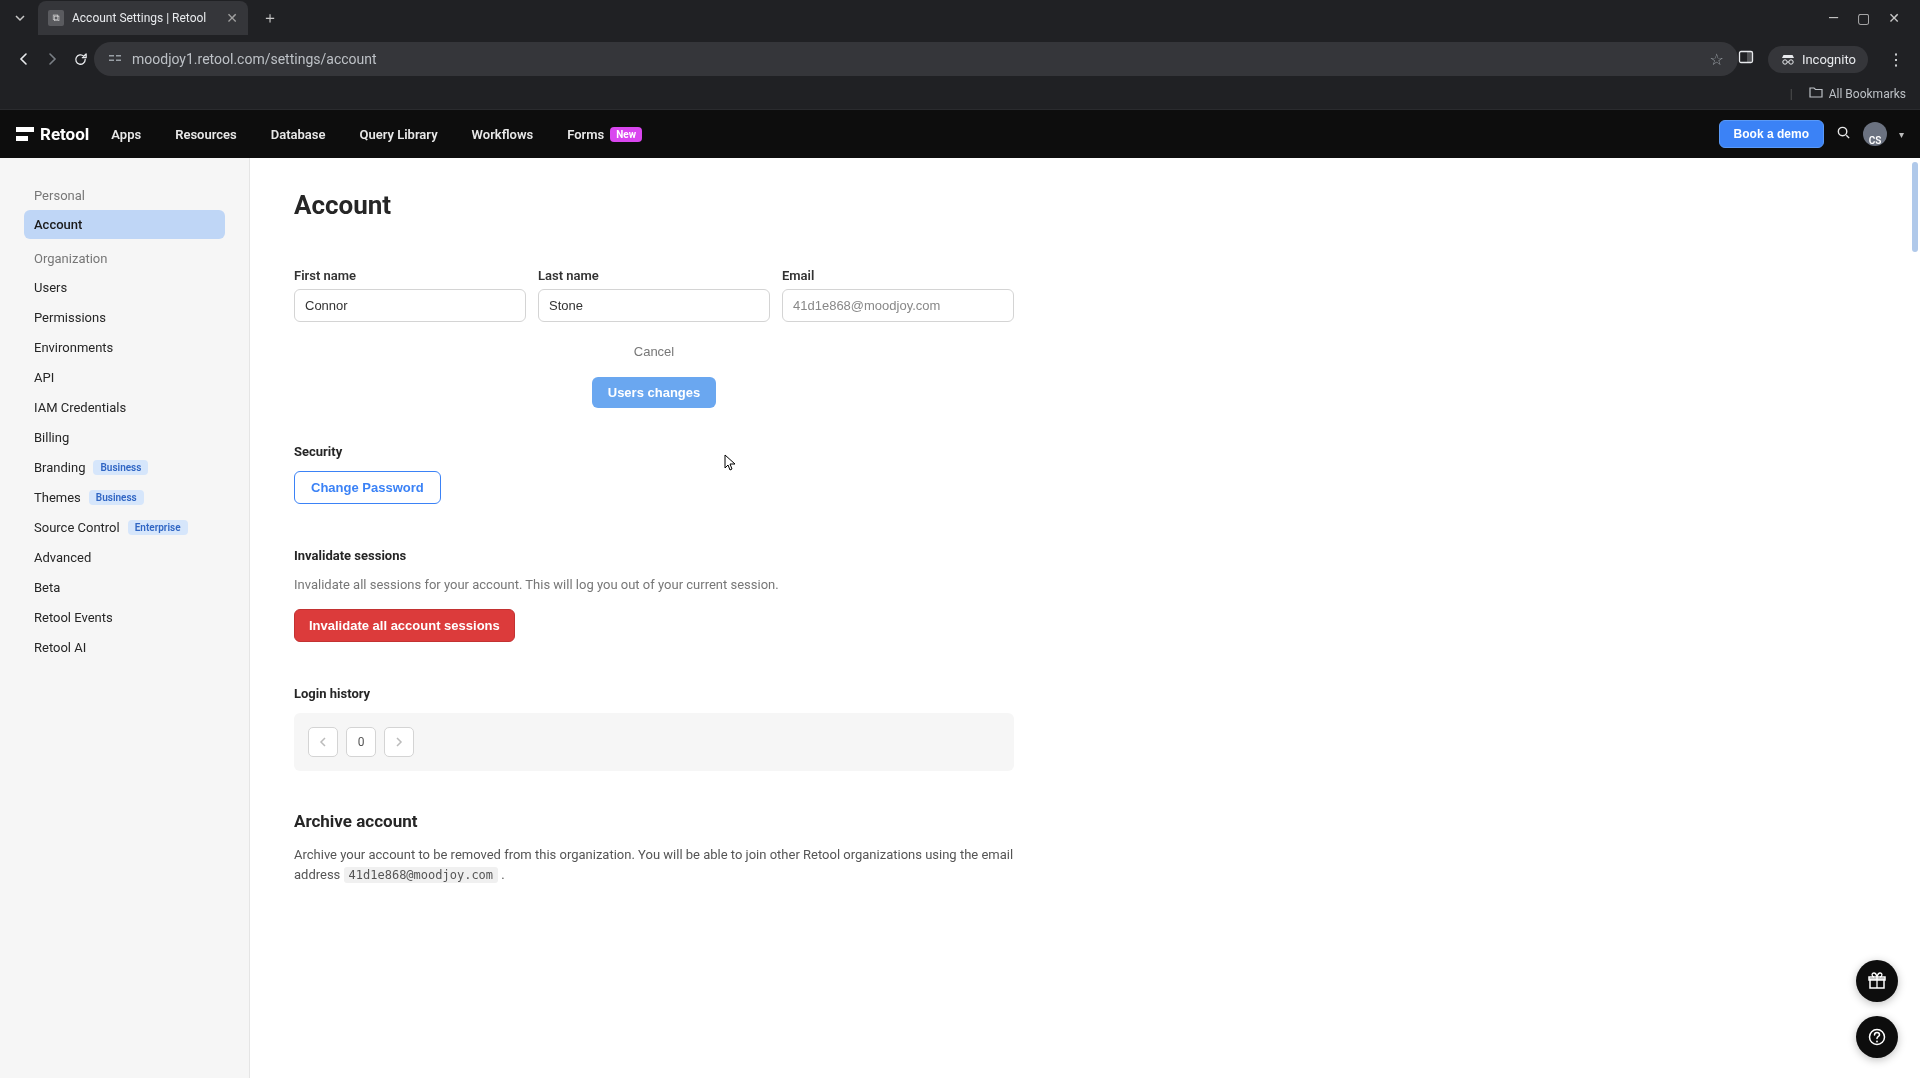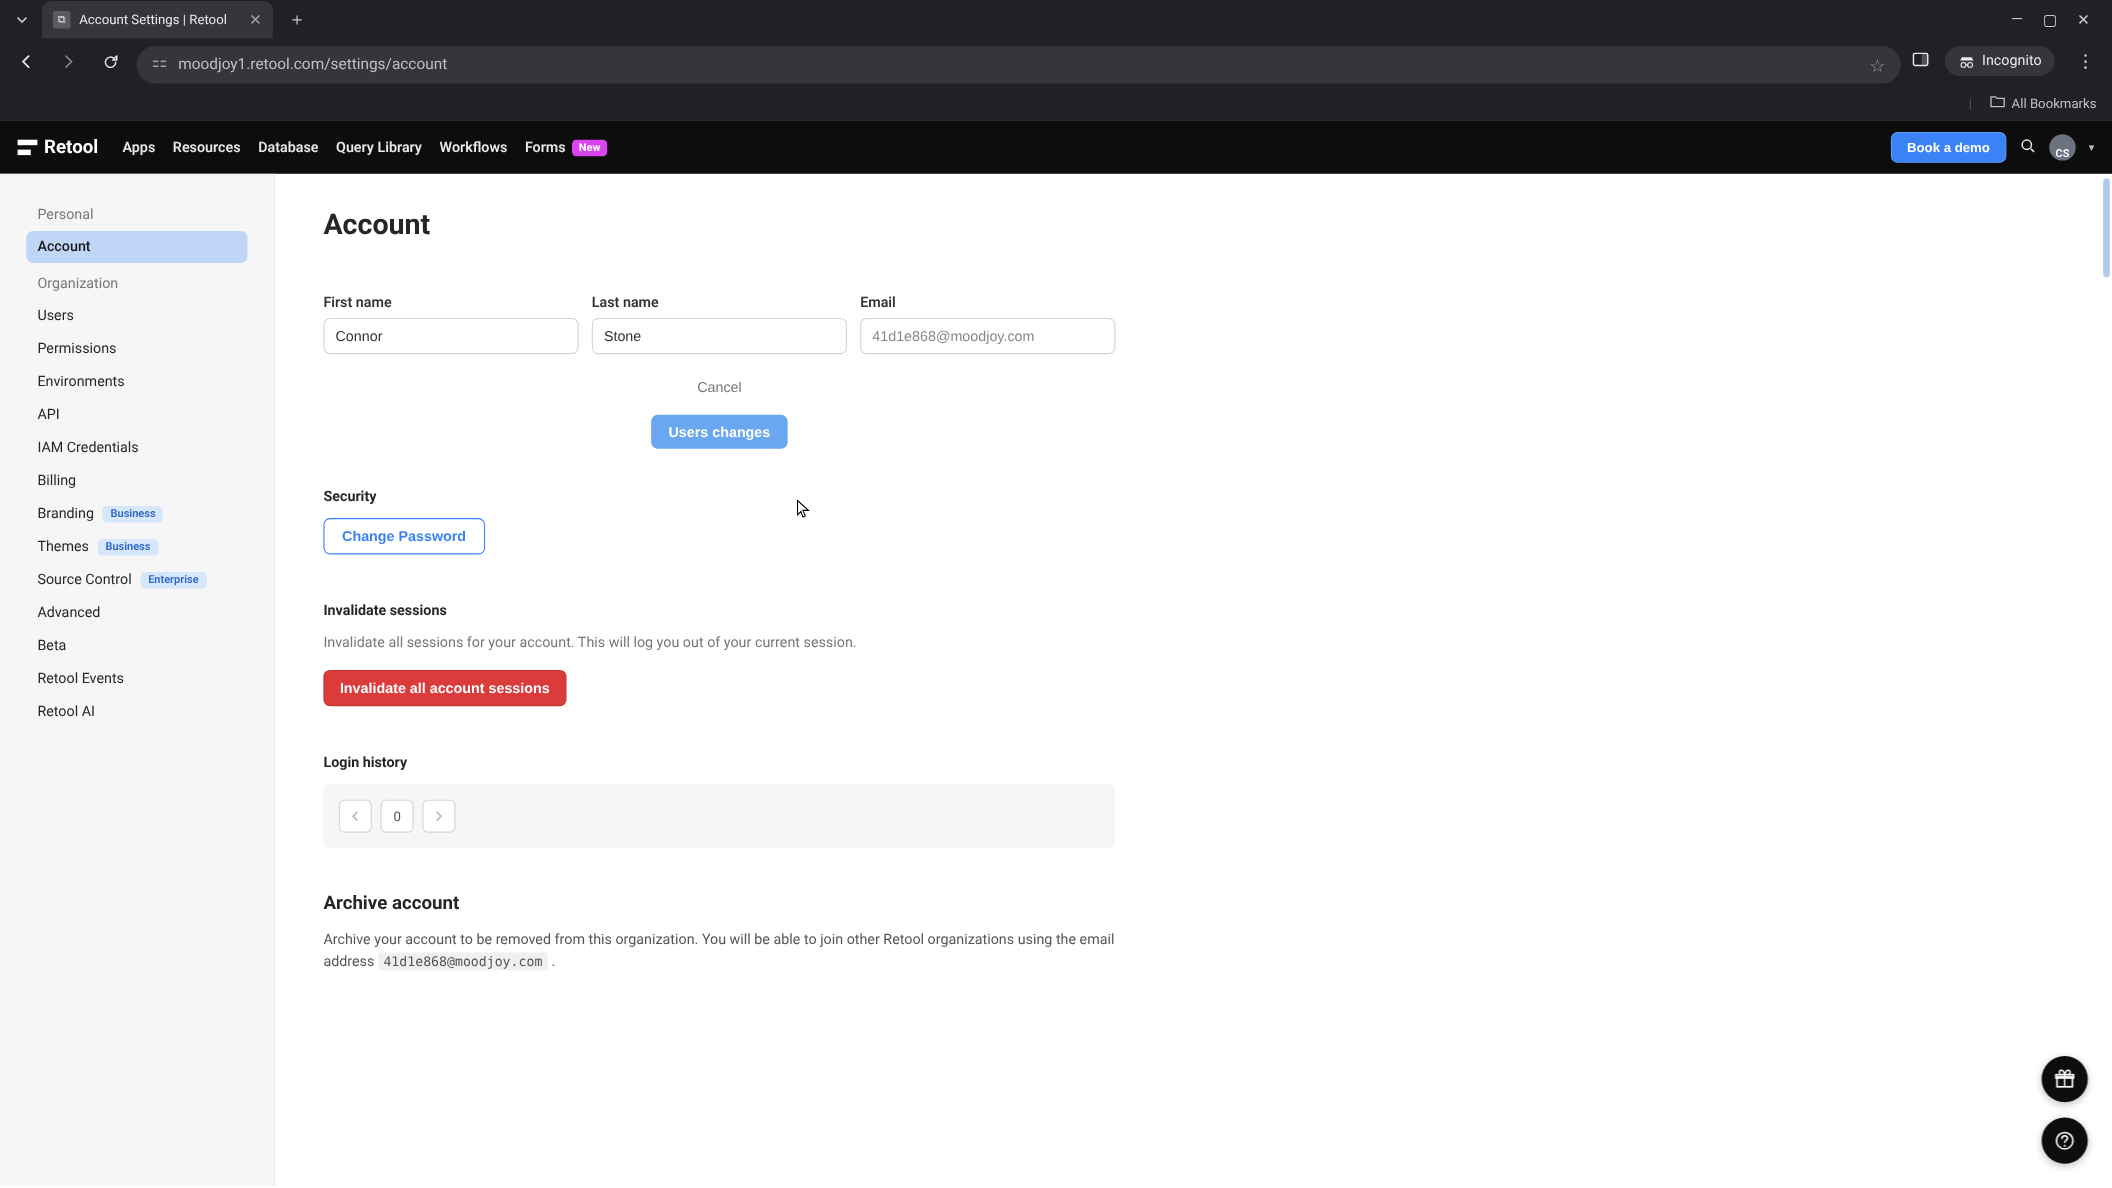--- a/index.html
+++ b/index.html
@@ -32,21 +32,21 @@
     display: flex; align-items: center; justify-content: center; font-size: 10px; color:#ddd;
   }
   .tab .close { color: #a0a0a0; cursor: pointer; margin-left: auto; font-size: 14px; }
   .new-tab {
     width: 28px; height: 28px; display: flex; align-items: center; justify-content: center;
     color: #c8c8c8; cursor: pointer; margin-left: 8px; font-size: 16px;
   }
   .window-controls { margin-left: auto; display: flex; gap: 18px; padding-right: 12px; color: #c8c8c8; }
   .window-controls span { cursor: pointer; font-size: 14px; }
   .addr-bar {
-    display: flex; align-items: flex-start; gap: 10px; padding: 6px 10px;
+    display: flex; align-items: center; padding: 6px 10px;
     background: #202124;
   }
   .nav-btn {
     width: 28px; height: 28px; display: flex; align-items: center; justify-content: center;
     color: #9aa0a6; cursor: pointer; border-radius: 50%;
   }
   .nav-btn.enabled { color: #e8eaed; }
   .url-box {
     flex: 1; display: flex; align-items: center; gap: 10px;
     background: #35363a; border-radius: 18px; padding: 6px 14px; height: 34px;
@@ -73,21 +73,21 @@
   }
   .logo { display: flex; align-items: center; gap: 6px; font-weight: 700; font-size: 17px; }
   .logo-mark {
     width: 18px; height: 14px; display: inline-block; position: relative;
   }
   .logo-mark::before, .logo-mark::after {
     content: ""; position: absolute; background: #fff; height: 5px;
   }
   .logo-mark::before { width: 18px; top: 0; left: 0; }
   .logo-mark::after { width: 12px; bottom: 0; left: 0; }
-  .top-nav { display: flex; gap: 16px; font-size: 13px; font-weight: 600; }
+  .top-nav { display: flex; gap: 34px; font-size: 13px; font-weight: 600; }
   .top-nav-item { color: #e8e8e8; cursor: pointer; display: flex; align-items: center; gap: 6px; }
   .badge-new {
     background: #d946ef; color: #fff; font-size: 10px; font-weight: 700;
     padding: 2px 6px; border-radius: 4px;
   }
   .header-right { margin-left: auto; display: flex; align-items: center; gap: 12px; }
   .book-demo {
     background: #3b82f6; border: 1px solid #5a99f7; color: #fff;
     padding: 6px 14px; border-radius: 6px; font-size: 12px; font-weight: 600; cursor: pointer;
   }

